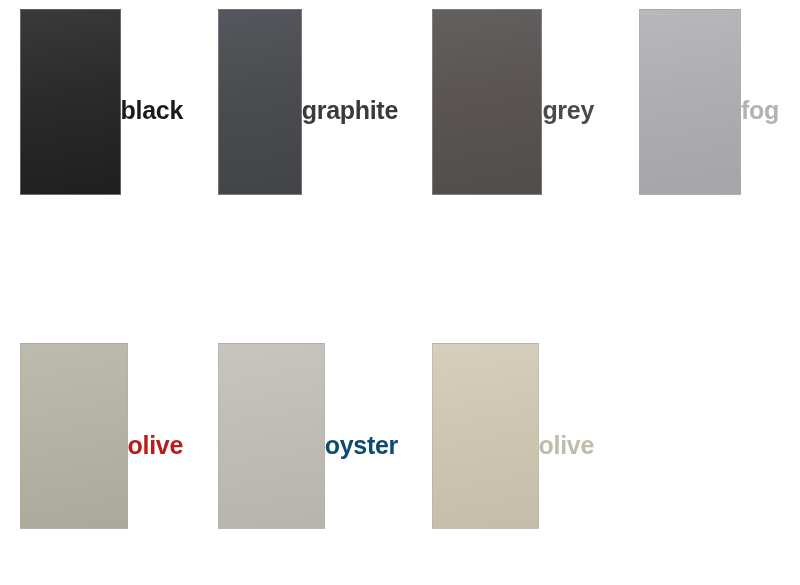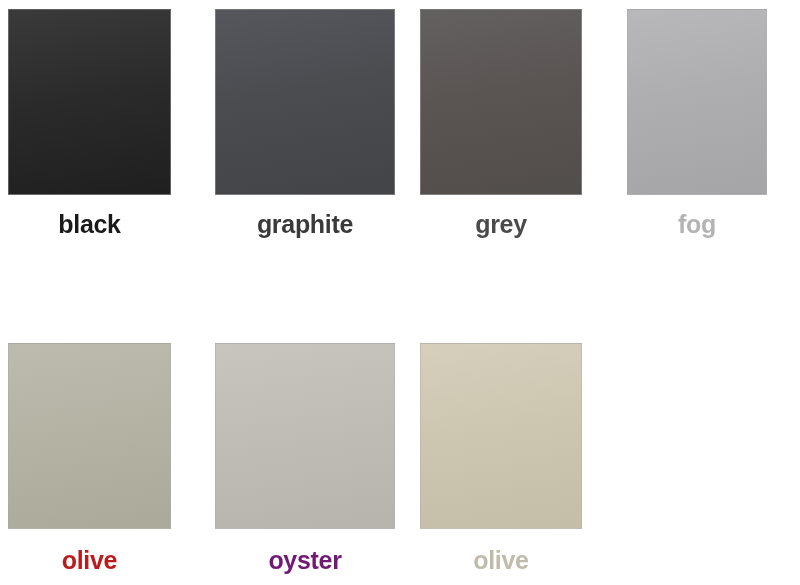--- a/index.html
+++ b/index.html
@@ -19,42 +19,43 @@
   #palette-grid {
     position: relative;
     width: 800px;
     height: 585px;
     background: #ffffff;
   }
 
   .swatch-cell {
     position: absolute;
     display: flex;
-    flex-direction: column;
+    flex-direction: row;
     align-items: center;
+    margin-left: 12px;
   }
 
   .swatch-chip {
     box-sizing: border-box;
     border: 1px solid rgba(170, 170, 170, 0.45);
     box-shadow: 0 0 0 1px rgba(255, 255, 255, 0.6);
   }
 
   .swatch-label {
     font-weight: bold;
     font-size: 25px;
     letter-spacing: -0.3px;
     line-height: 1;
     white-space: nowrap;
     text-align: center;
   }
 
   
   .col-0 { left: 8px;   width: 163px; }
-  .col-1 { left: 215px; width: 180px; }
+  .col-1 { left: 206px; width: 180px; }
   .col-2 { left: 420px; width: 162px; }
   .col-3 { left: 627px; width: 140px; }
 
   
   .row-0 { top: 9px; }
   .row-1 { top: 343px; }
 
   .row-0 .swatch-chip { height: 186px; width: 100%; }
   .row-1 .swatch-chip { height: 186px; width: 100%; }
 
@@ -86,21 +87,21 @@
     <div class="swatch-label" style="color: rgb(179, 179, 179);">fog</div>
   </div>
 
   <div class="swatch-cell row-1 col-0">
     <div class="swatch-chip" style="background: linear-gradient(170deg, rgb(188, 187, 173) 0%, rgb(180, 179, 164) 45%, rgb(170, 169, 154) 100%);"></div>
     <div class="swatch-label" style="color: #b91c1c;">olive</div>
   </div>
 
   <div class="swatch-cell row-1 col-1">
     <div class="swatch-chip" style="background: linear-gradient(170deg, rgb(200, 197, 191) 0%, rgb(192, 189, 182) 45%, rgb(183, 180, 173) 100%);"></div>
-    <div class="swatch-label" style="color: #701a75;">oyster</div>
+    <div class="swatch-label" style="color: #0c4a6e;">oyster</div>
   </div>
 
   <div class="swatch-cell row-1 col-2">
     <div class="swatch-chip" style="background: linear-gradient(170deg, rgb(213, 207, 187) 0%, rgb(205, 199, 178) 45%, rgb(196, 190, 169) 100%);"></div>
     <div class="swatch-label" style="color: rgb(192, 188, 171);">olive</div>
   </div>
 
 
 </div>
 

